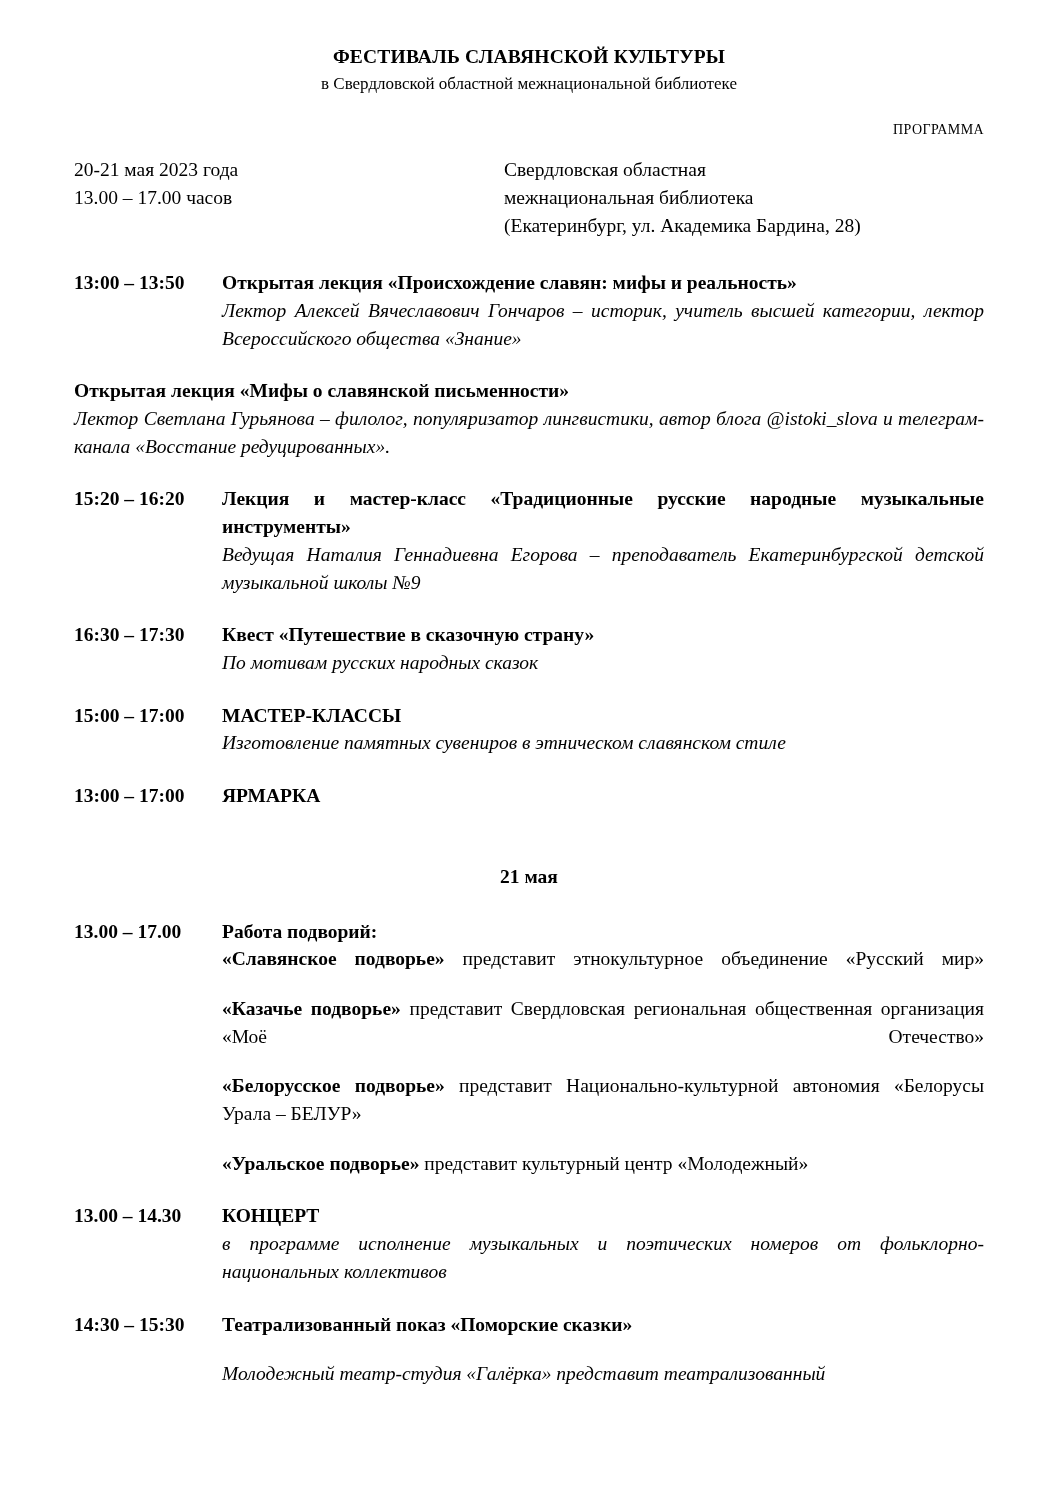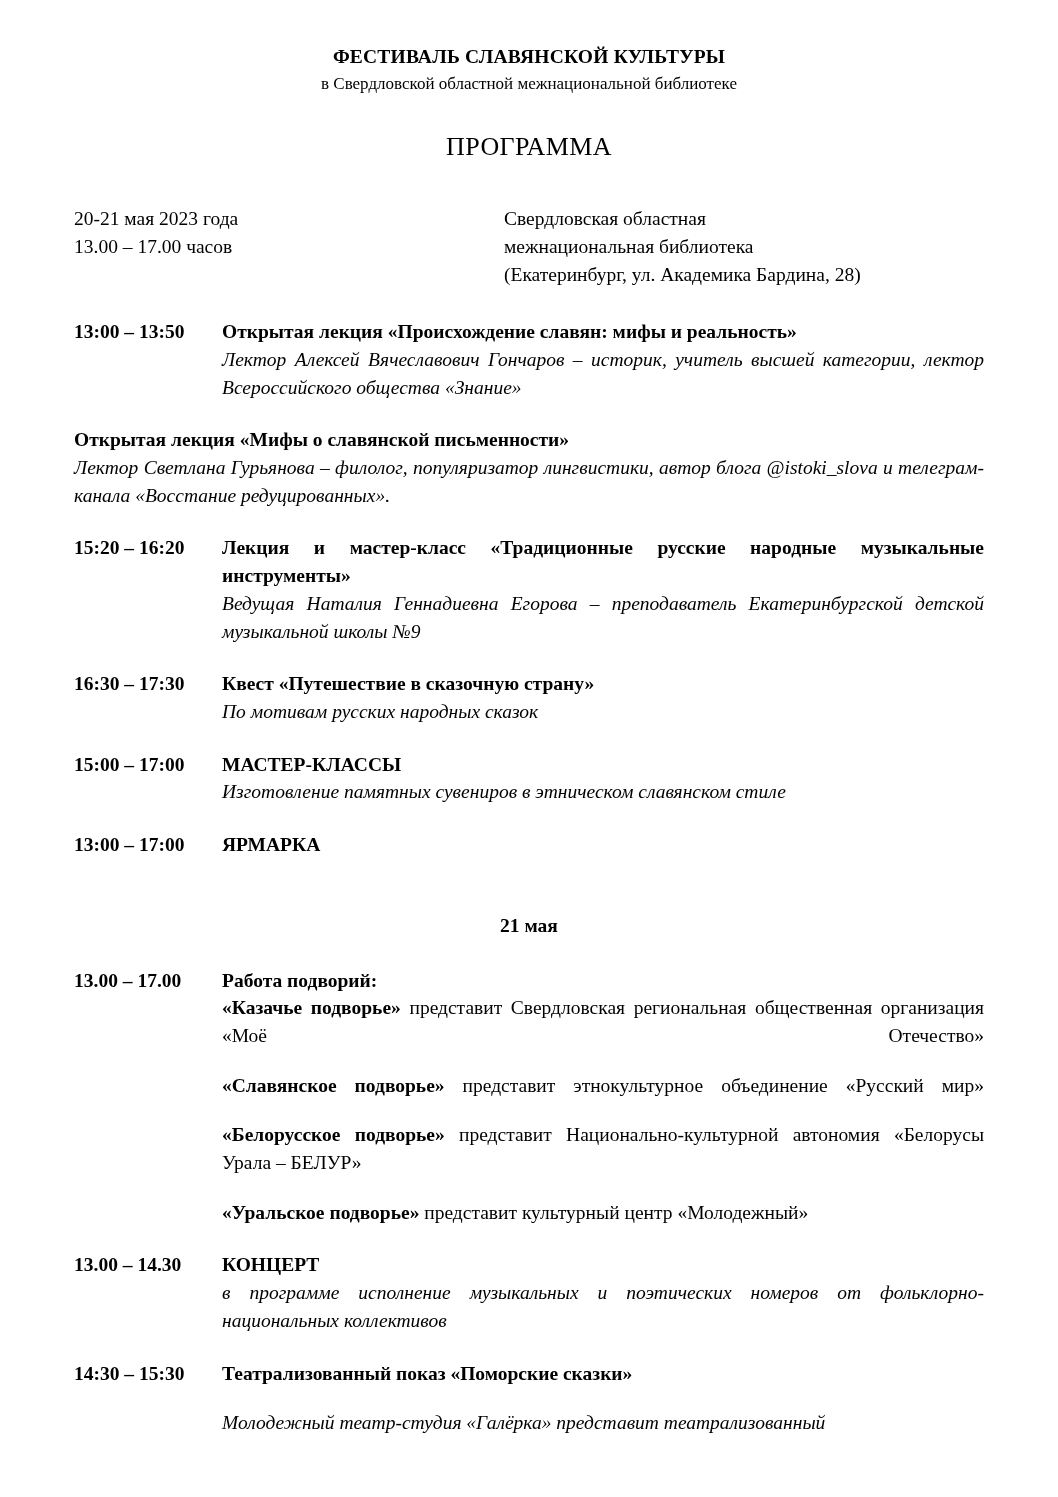--- a/index.html
+++ b/index.html
@@ -29,27 +29,27 @@
     letter-spacing: 0.2px;
     line-height: 1.35;
   }
   .doc-subtitle {
     font-size: 17px;
     font-weight: normal;
     line-height: 1.35;
     margin-top: 3px;
   }
   .program-word {
-    text-align: center;
-    font-size: 26px;
-    margin-top: 36px;
+    text-align: right;
+    font-size: 14px;
+    margin-top: 26px;
     letter-spacing: 0.4px;
   }
   .meta {
-    margin-top: 43px;
+    margin-top: 18px;
     display: flex;
     font-size: 19.5px;
     line-height: 1.42;
     justify-content: space-between;
   }
   .meta-left {
     width: 430px;
     flex: 0 0 430px;
   }
   .meta-right {
@@ -193,25 +193,25 @@
   <div class="day-heading second">21 мая</div>
 
   <div class="items">
 
     <div class="item">
       <div class="item-time">13.00 – 17.00</div>
       <div class="item-body">
         <div class="item-head">Работа подворий:</div>
 
         <div class="para justify-stretch">
+          <b>«Славянское подворье»</b><span> представит этнокультурное объединение «Русский мир»</span>
+        </div>
+
+        <div class="para justify-stretch">
           <b> «Казачье подворье»</b><span> представит Свердловская региональная общественная организация «Моё Отечество»</span>
-        </div>
-
-        <div class="para justify-stretch">
-          <b>«Славянское подворье»</b><span> представит этнокультурное объединение «Русский мир»</span>
         </div>
 
         <div class="para">
           <b>«Белорусское подворье»</b><span> представит Национально-культурной автономия «Белорусы Урала – БЕЛУР»</span>
         </div>
 
         <div class="para">
           <b>«Уральское подворье»</b><span> представит культурный центр «Молодежный»</span>
         </div>
       </div>

